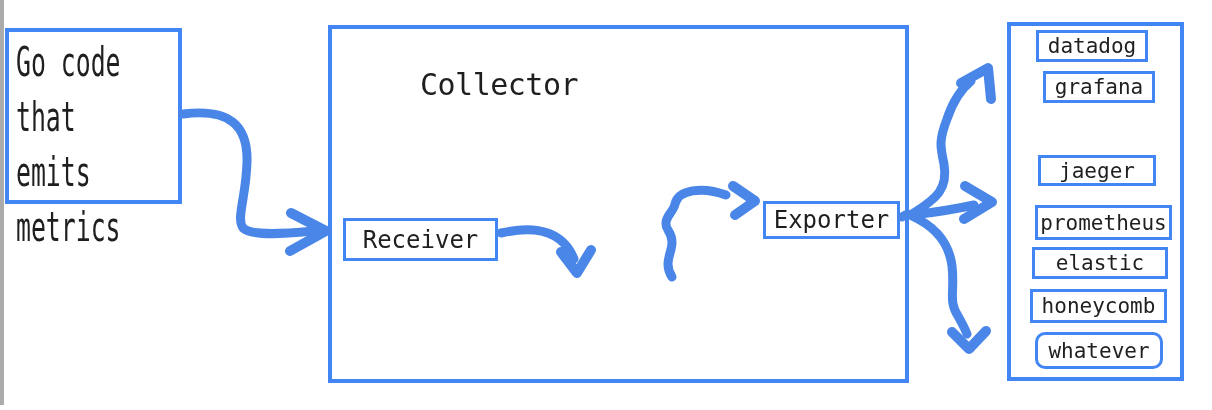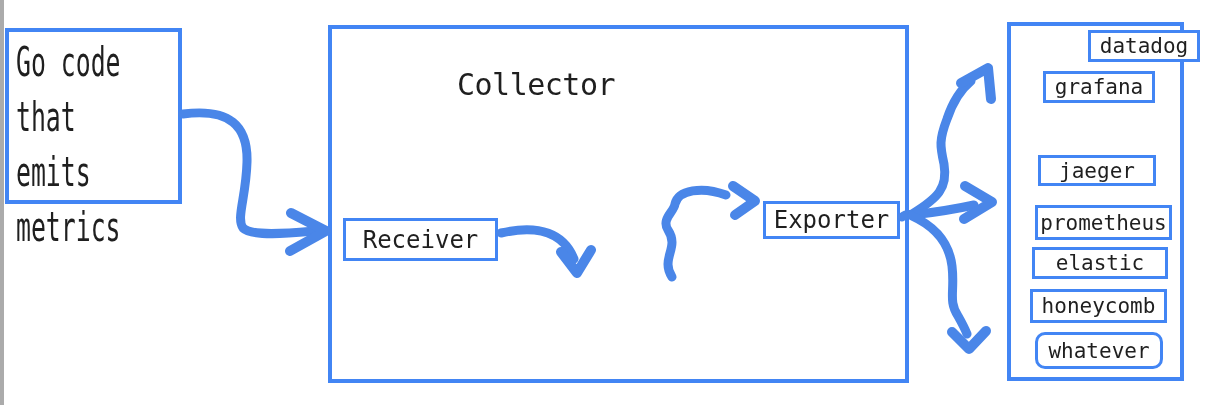--- a/index.html
+++ b/index.html
@@ -28,21 +28,21 @@
   .note-text{
     display:inline-block;white-space:pre-line;
     font-size:40px;line-height:55px;font-weight:500;
     transform:scaleX(0.62);transform-origin:0 0;
     margin-left:7px;margin-top:3px;letter-spacing:0;
   }
   .collector-box{
     left:328px;top:25px;width:581px;height:358px;border-width:4px;z-index:1;
   }
   .collector-title{
-    position:absolute;left:88px;top:38px;font-size:30px;letter-spacing:-0.5px;margin-left:37px;
+    position:absolute;left:88px;top:38px;font-size:30px;letter-spacing:-0.5px;
   }
   .stage-box{z-index:2;font-size:24px;}
   .receiver-box{left:343px;top:218px;width:155px;height:43px;}
   .processor-box{left:558px;top:284px;width:148px;height:44px;}
   .exporter-box{left:763px;top:201px;width:137px;height:38px;}
   .sinks-panel{
     left:1007px;top:22px;width:177px;height:359px;border-width:4px;z-index:1;
   }
   .sink-box{z-index:2;font-size:21px;}
   .arrows{
@@ -71,21 +71,21 @@
 
   <div class="box stage-box receiver-box">
     <span>Receiver</span>
   </div>
   <div class="box stage-box exporter-box">
     <span>Exporter</span>
   </div>
 
   <div class="box sinks-panel"></div>
 
-  <div class="box sink-box" style="left:1088px;top:30px;width:112px;height:32px;align-items:center;">
+  <div class="box sink-box" style="left:1036px;top:30px;width:112px;height:32px;align-items:center;">
     <span>datadog</span>
   </div>
   <div class="box sink-box" style="left:1043px;top:71px;width:112px;height:32px;">
     <span>grafana</span>
   </div>
   <div class="box sink-box" style="left:1038px;top:155px;width:118px;height:31px;">
     <span>jaeger</span>
   </div>
   <div class="box sink-box" style="left:1035px;top:205px;width:137px;height:35px;">
     <span>prometheus</span>

